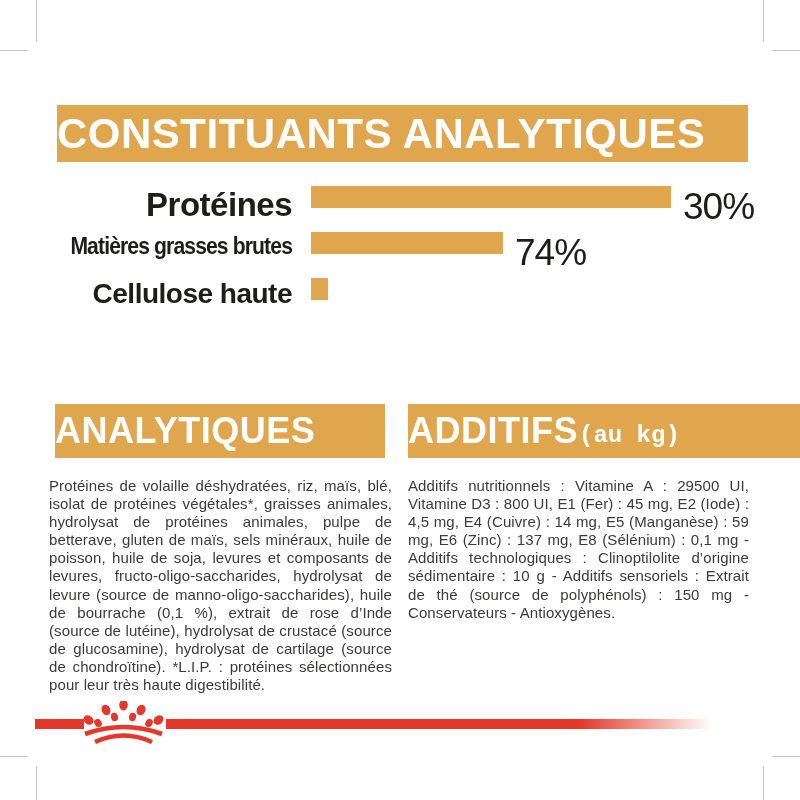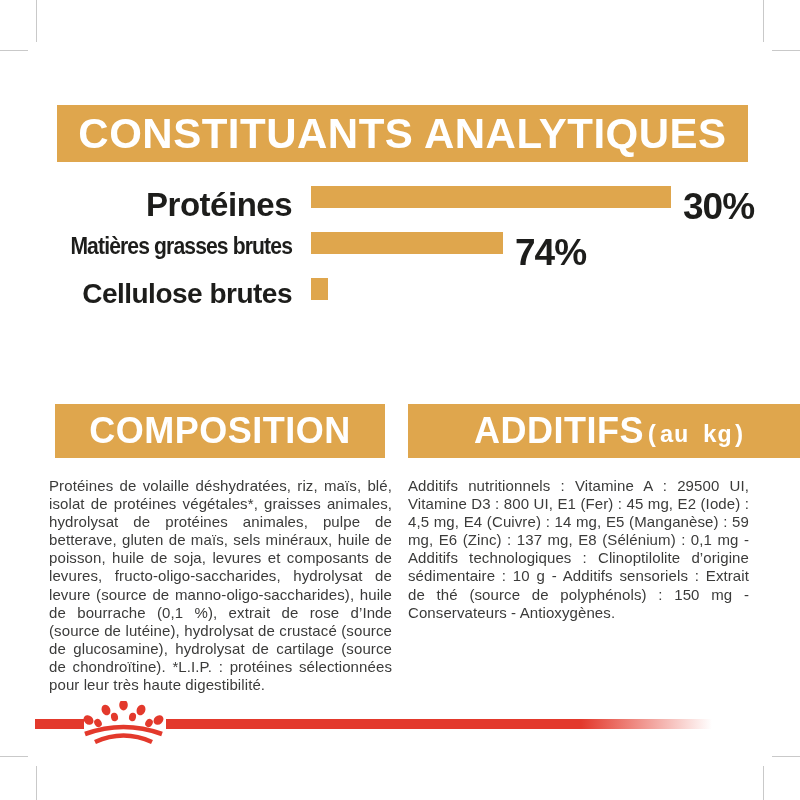--- a/index.html
+++ b/index.html
@@ -4,36 +4,36 @@
 <style>
   html,body{margin:0;padding:0;background:#ffffff;}
   body{width:800px;height:800px;font-family:"Liberation Sans",sans-serif;}
   .canvas{position:relative;width:800px;height:800px;background:#ffffff;overflow:hidden;}
 
   
   .cm{position:absolute;background:#c9c9c9;}
 
   
   .banner{position:absolute;background:var(--tan,#DFA64D);color:var(--heading_text,#fff);
-          display:flex;align-items:center;justify-content:center;font-weight:bold;white-space:nowrap;}
+          display:flex;align-items:center;justify-content:flex-start;font-weight:bold;white-space:nowrap;}
   #banner-top{left:57px;top:105px;width:691px;height:57px;font-size:42px;letter-spacing:.5px;}
   #banner-comp{left:55px;top:404px;width:330px;height:54px;font-size:36px;letter-spacing:.5px;}
   #banner-add{left:408px;top:404px;width:404px;height:54px;font-size:36px;letter-spacing:.5px;}
   #banner-add .unit{font-size:24px;margin-left:1px;position:relative;top:4px;letter-spacing:0;font-family:Liberation Mono, monospace;}
 
   
   .chart{position:absolute;left:40px;top:186px;width:720px;}
   .chart-row{display:flex;align-items:flex-start;height:34px;margin-bottom:12px;}
   .cat{width:252px;text-align:right;margin-right:19px;font-weight:bold;
        color:var(--chart_text,#1d1d1b);white-space:nowrap;}
   .cat-0{font-size:33px;letter-spacing:-.5px;}
   .cat-1{font-size:24px;letter-spacing:-1px;transform:scaleX(.88);transform-origin:100% 50%;}
   .cat-2{font-size:28px;letter-spacing:-.5px;}
   .bar{height:22px;background:var(--tan,#DFA64D);flex:0 0 auto;}
-  .val{font-size:37px;font-weight:bold;color:var(--chart_text,#1d1d1b);margin-left:12px;letter-spacing:-1px;}
+  .val{font-size:37px;font-weight:normal;color:var(--chart_text,#1d1d1b);margin-left:12px;letter-spacing:-1px;}
 
   
   .body-col{position:absolute;top:462px;font-size:15px;line-height:18.1px;text-align:justify;
             color:var(--body_text,#3b3b3a);letter-spacing:.1px;}
   #comp-body{left:49px;width:343px;}
   #add-body{left:408px;width:341px;}
 
   
   .rule{position:absolute;top:719px;height:10px;background:var(--red,#E3392C);}
   #rule-left{left:35px;width:49px;}
@@ -66,27 +66,27 @@
         <span class="cat cat-0">Protéines</span>
         <div class="bar" style="width: 360px; background: rgb(223, 166, 77);"></div>
         <span class="val">30%</span>
       </div>
       <div class="chart-row">
         <span class="cat cat-1">Matières grasses brutes</span>
         <div class="bar" style="width: 192px; background: rgb(223, 166, 77);"></div>
         <span class="val">74%</span>
       </div>
       <div class="chart-row">
-        <span class="cat cat-2">Cellulose brutes</span>
+        <span class="cat cat-2">Cellulose haute</span>
         <div class="bar" style="width: 16.8px; background: rgb(223, 166, 77);"></div>
       </div>
     </div>
 
   <div class="banner" id="banner-comp">
-    <span>COMPOSITION</span>
+    <span>ANALYTIQUES</span>
   </div>
   <p class="body-col" id="comp-body">Protéines de volaille déshydratées, riz, maïs, blé, isolat de protéines végétales*, graisses animales, hydrolysat de protéines animales, pulpe de betterave, gluten de maïs, sels minéraux, huile de poisson, huile de soja, levures et composants de levures, fructo-oligo-saccharides, hydrolysat de levure (source de manno-oligo-saccharides), huile de bourrache (0,1 %), extrait de rose d’Inde (source de lutéine), hydrolysat de crustacé (source de glucosamine), hydrolysat de cartilage (source de chondroïtine). *L.I.P. : protéines sélectionnées pour leur très haute digestibilité.</p>
 
   <div class="banner" id="banner-add">
     <span>ADDITIFS</span>
     <span class="unit">(au kg)</span>
   </div>
   <p class="body-col" id="add-body">Additifs nutritionnels : Vitamine A : 29500 UI, Vitamine D3 : 800 UI, E1 (Fer) : 45 mg, E2 (Iode) : 4,5 mg, E4 (Cuivre) : 14 mg, E5 (Manganèse) : 59 mg, E6 (Zinc) : 137 mg, E8 (Sélénium) : 0,1 mg - Additifs technologiques : Clinoptilolite d’origine sédimentaire : 10 g - Additifs sensoriels : Extrait de thé (source de polyphénols) : 150 mg - Conservateurs - Antioxygènes.</p>
 
   <div class="rule" id="rule-left"></div>

